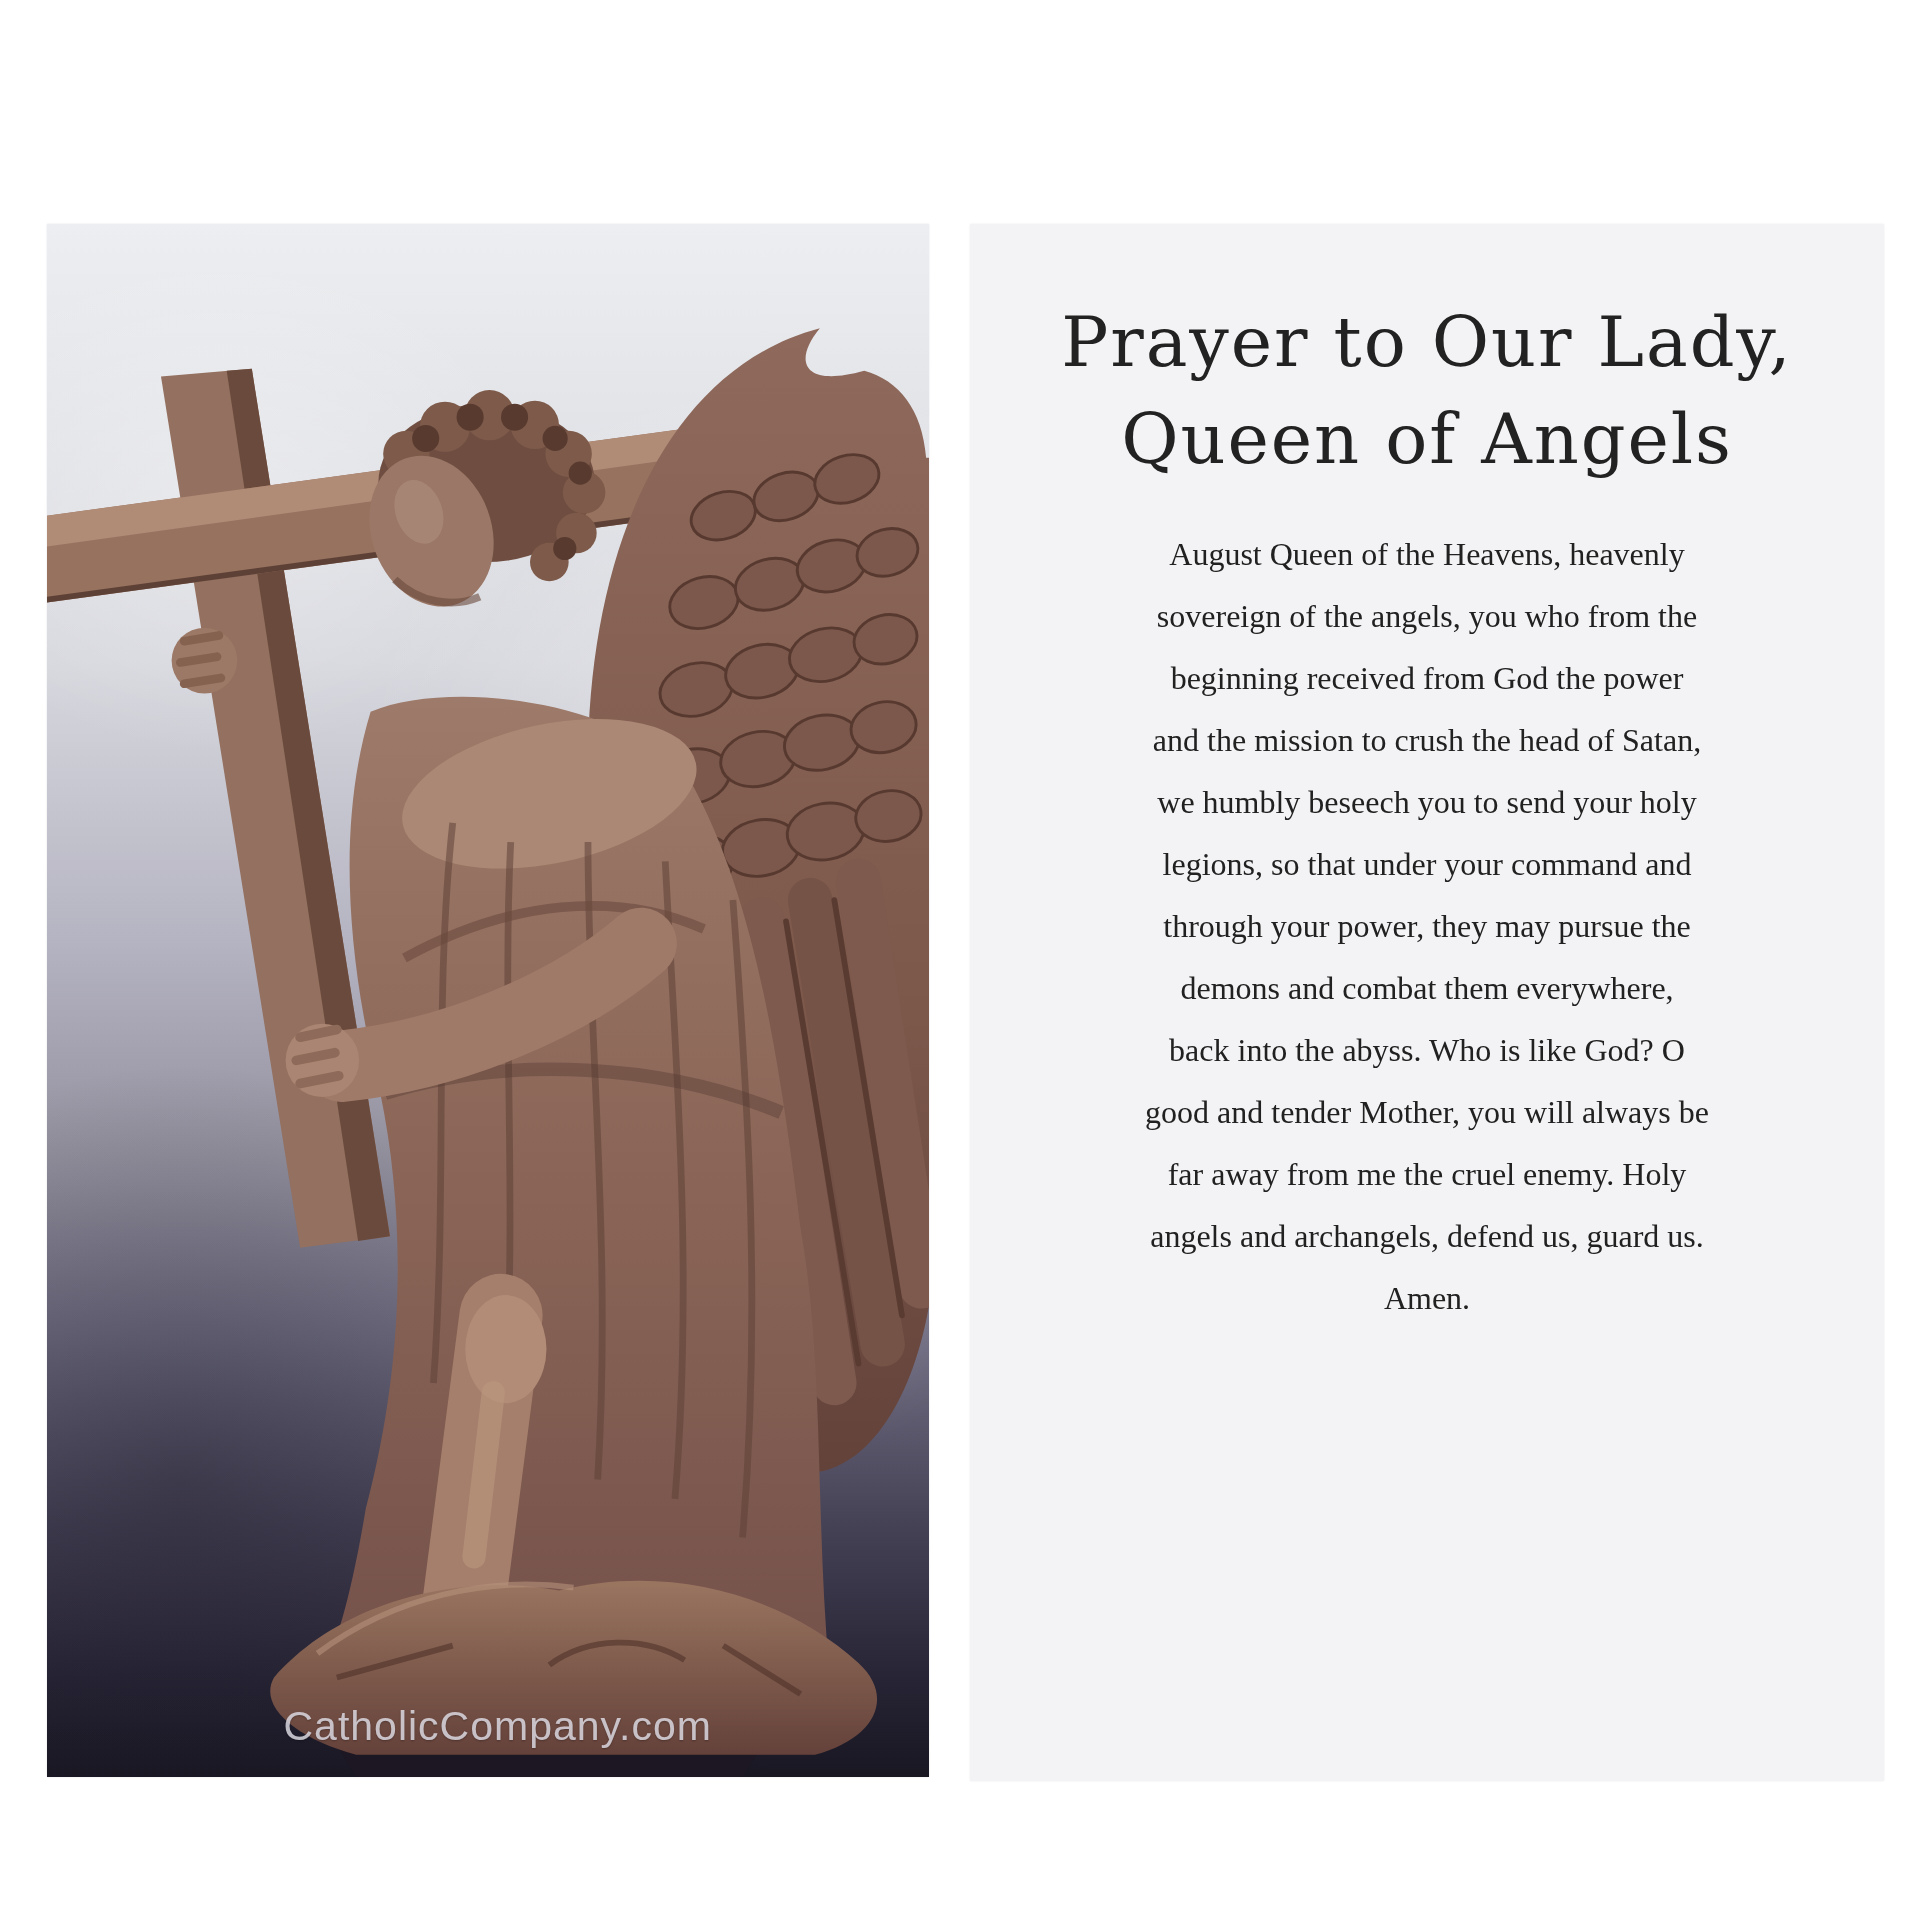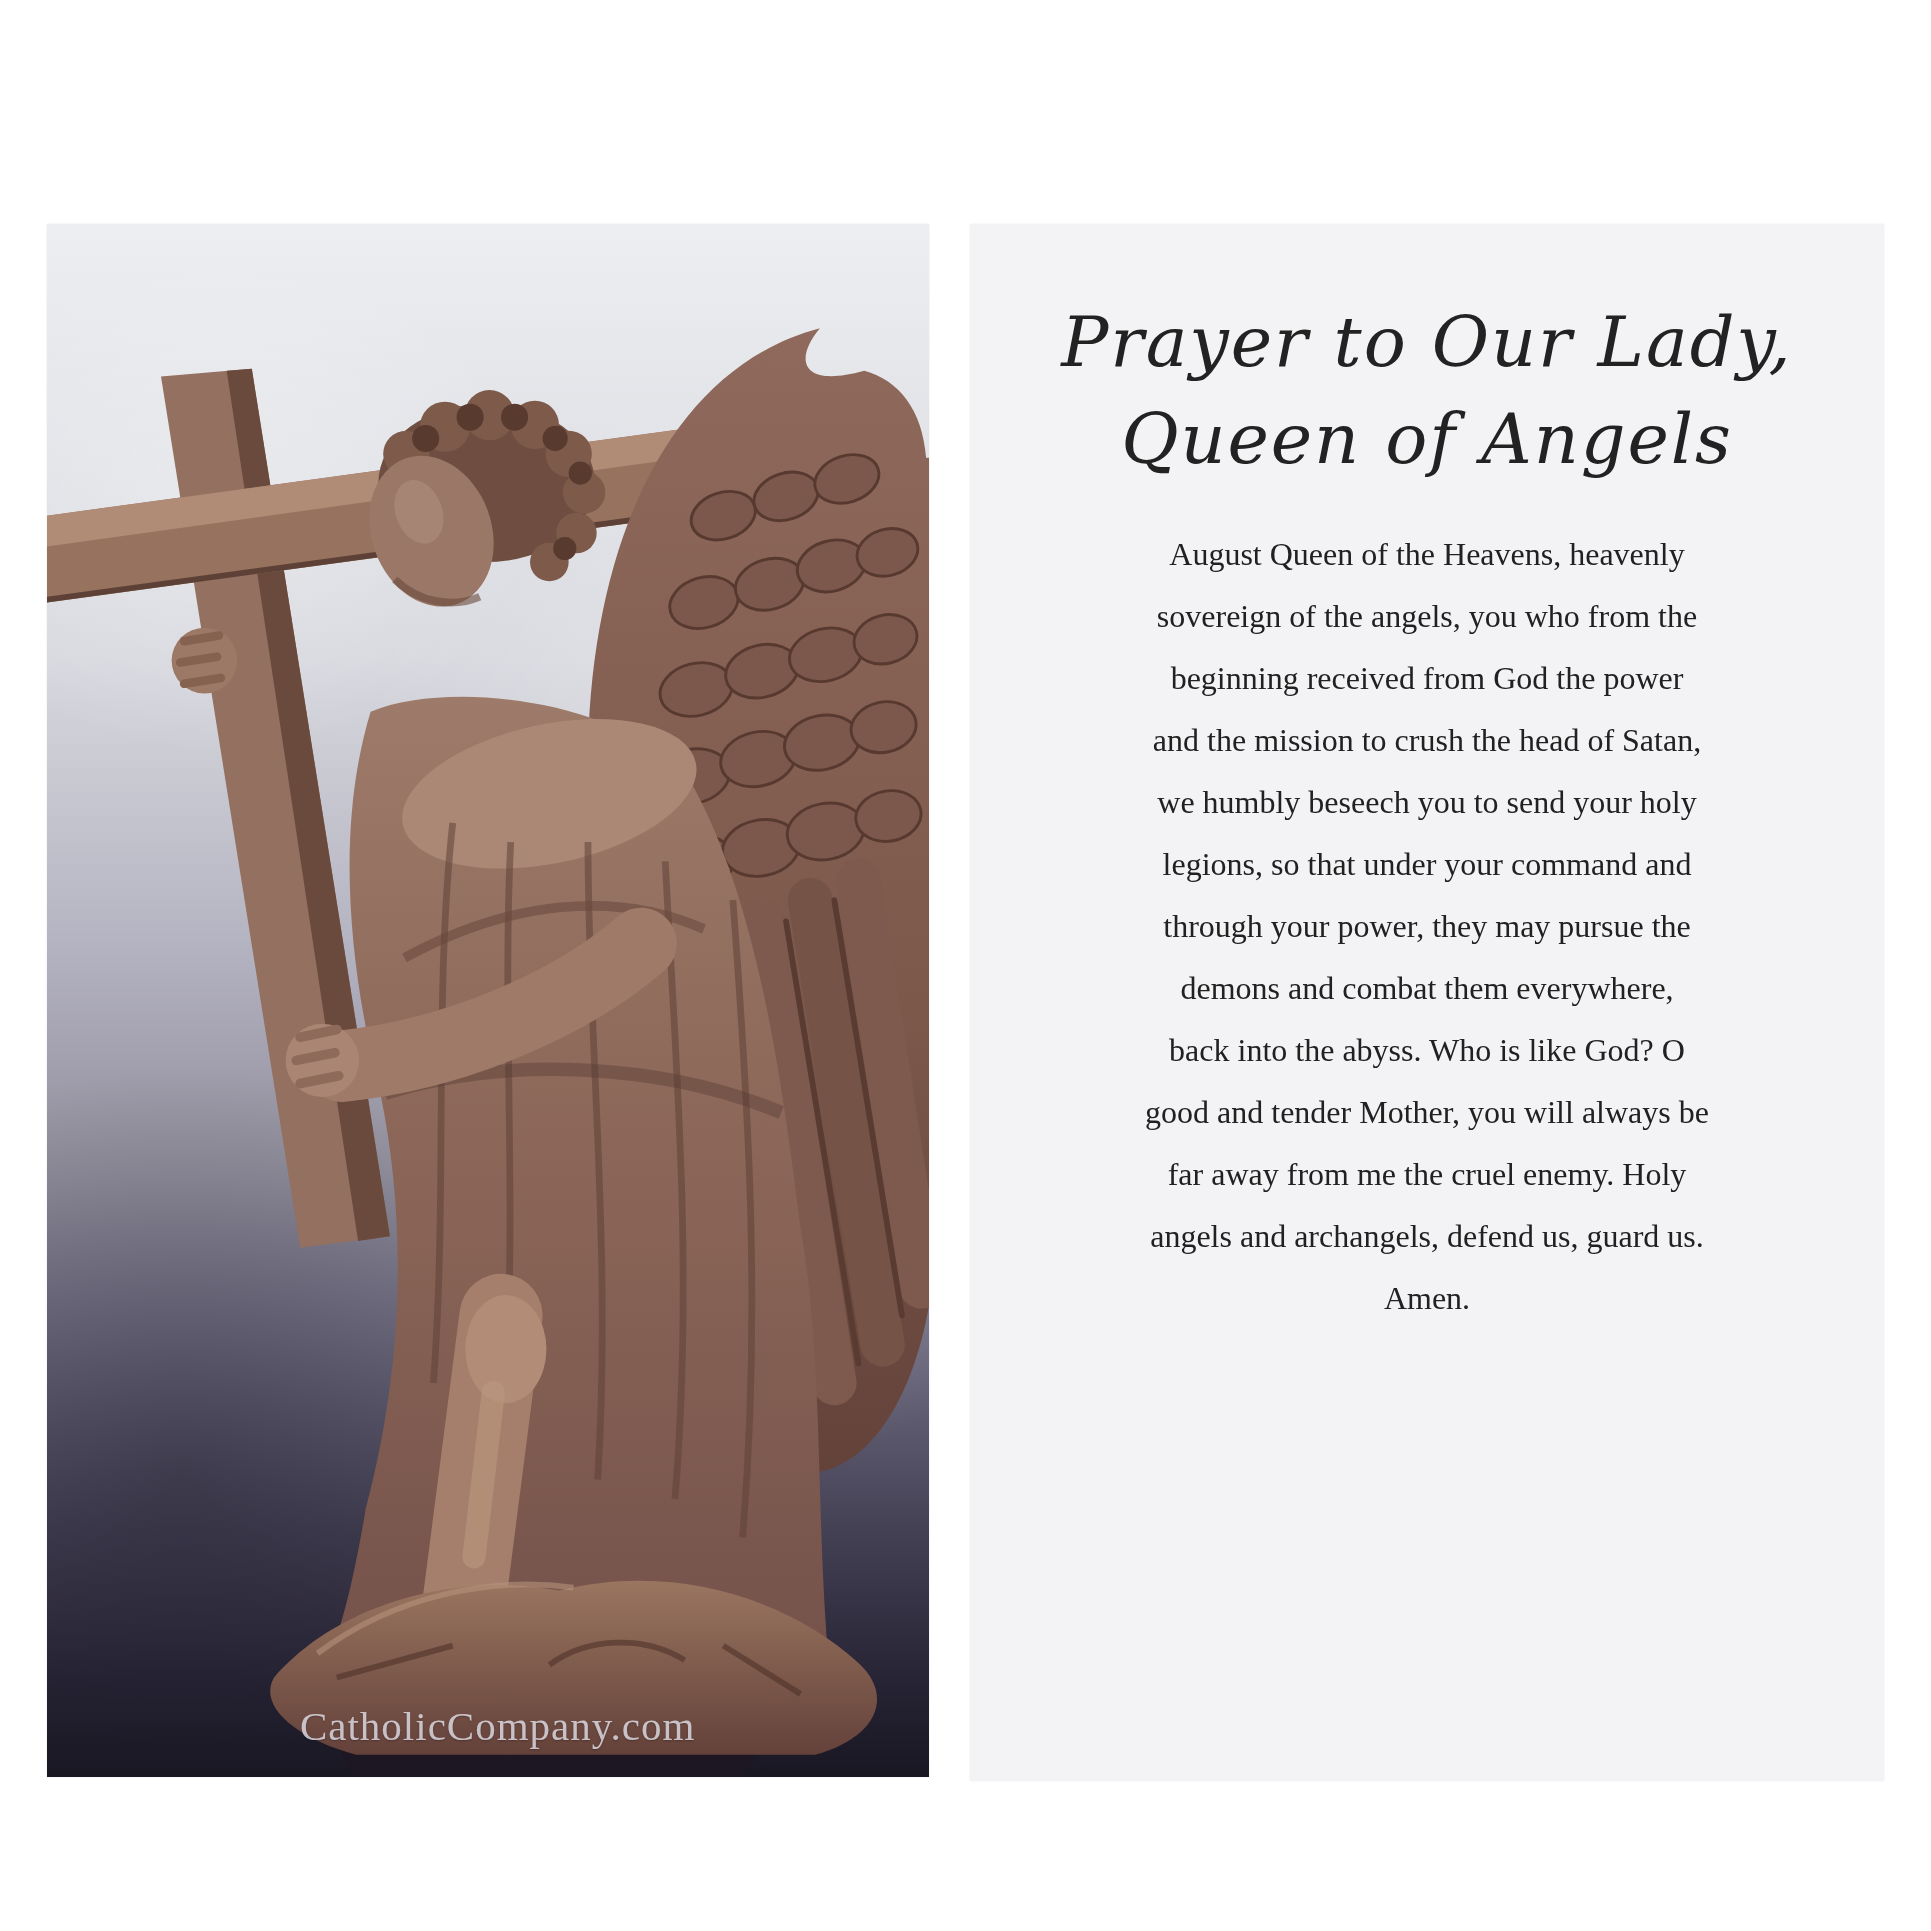--- a/index.html
+++ b/index.html
@@ -19,42 +19,41 @@
     overflow: hidden;
     box-shadow: 0 0 1.9px rgba(0,0,0,0.10);
     background: #b9b8c4;
   }
   .photo-card svg { display:block; width: 882px; height: 1553px; }
   .watermark {
     position: absolute;
     left: 0; right: 0; bottom: 27px;
     text-align: center;
     transform: translateX(9.7px);
-    font-family: Liberation Serif, serif;
+    font-family: Liberation Sans, sans-serif;
     font-size: 41px;
     letter-spacing: 1px;
     color: rgba(226, 223, 232, 0.82);
     text-shadow: 0 1px 1.9px rgba(0,0,0,0.25);
   }
 
   
   .prayer-card {
     position: absolute;
     left: 970px; top: 224px;
     width: 914px; height: 1557px;
     background: #f3f3f5;
     box-shadow: 0 0 1.9px rgba(0,0,0,0.08);
     color: #1f1f1f;
     box-sizing: border-box;
     padding: 70px 42px 0 42px;
     text-align: center;
   }
   .card-title {
     font-family: "DejaVu Serif", serif;
-    font-style: italic;
     font-size: 70px;
     line-height: 97px;
     letter-spacing: 1.9px;
     color: #222222;
     margin-bottom: 35px;
   }
   .prayer-body {
     font-family: "Liberation Serif", serif;
     font-size: 32px;
     line-height: 62px;

